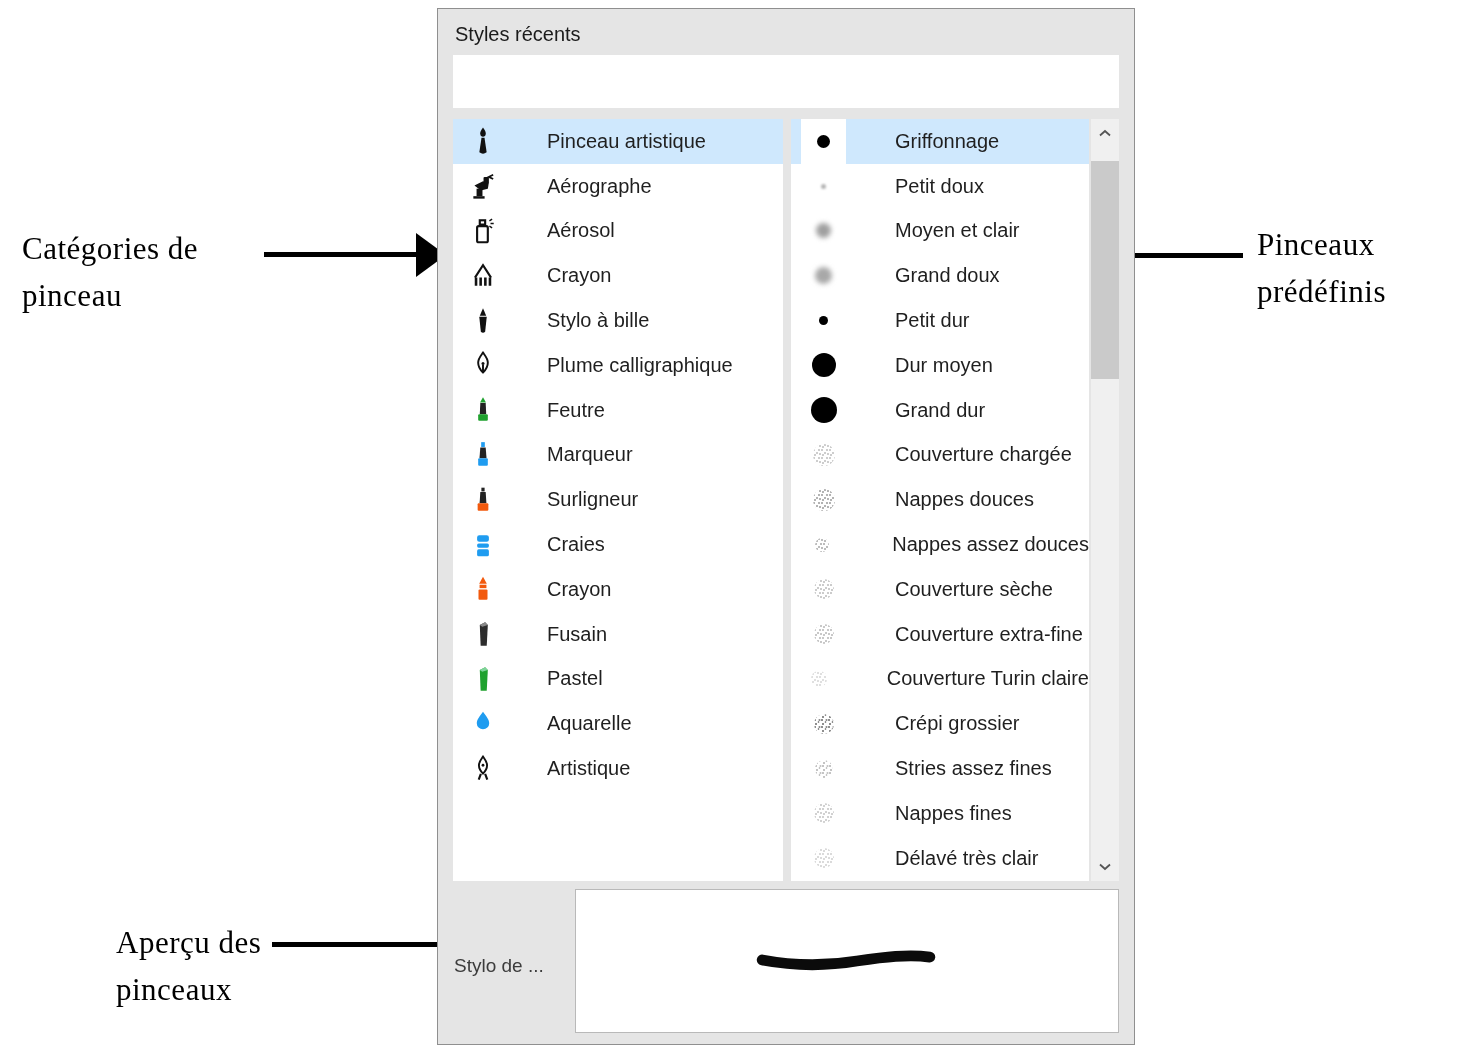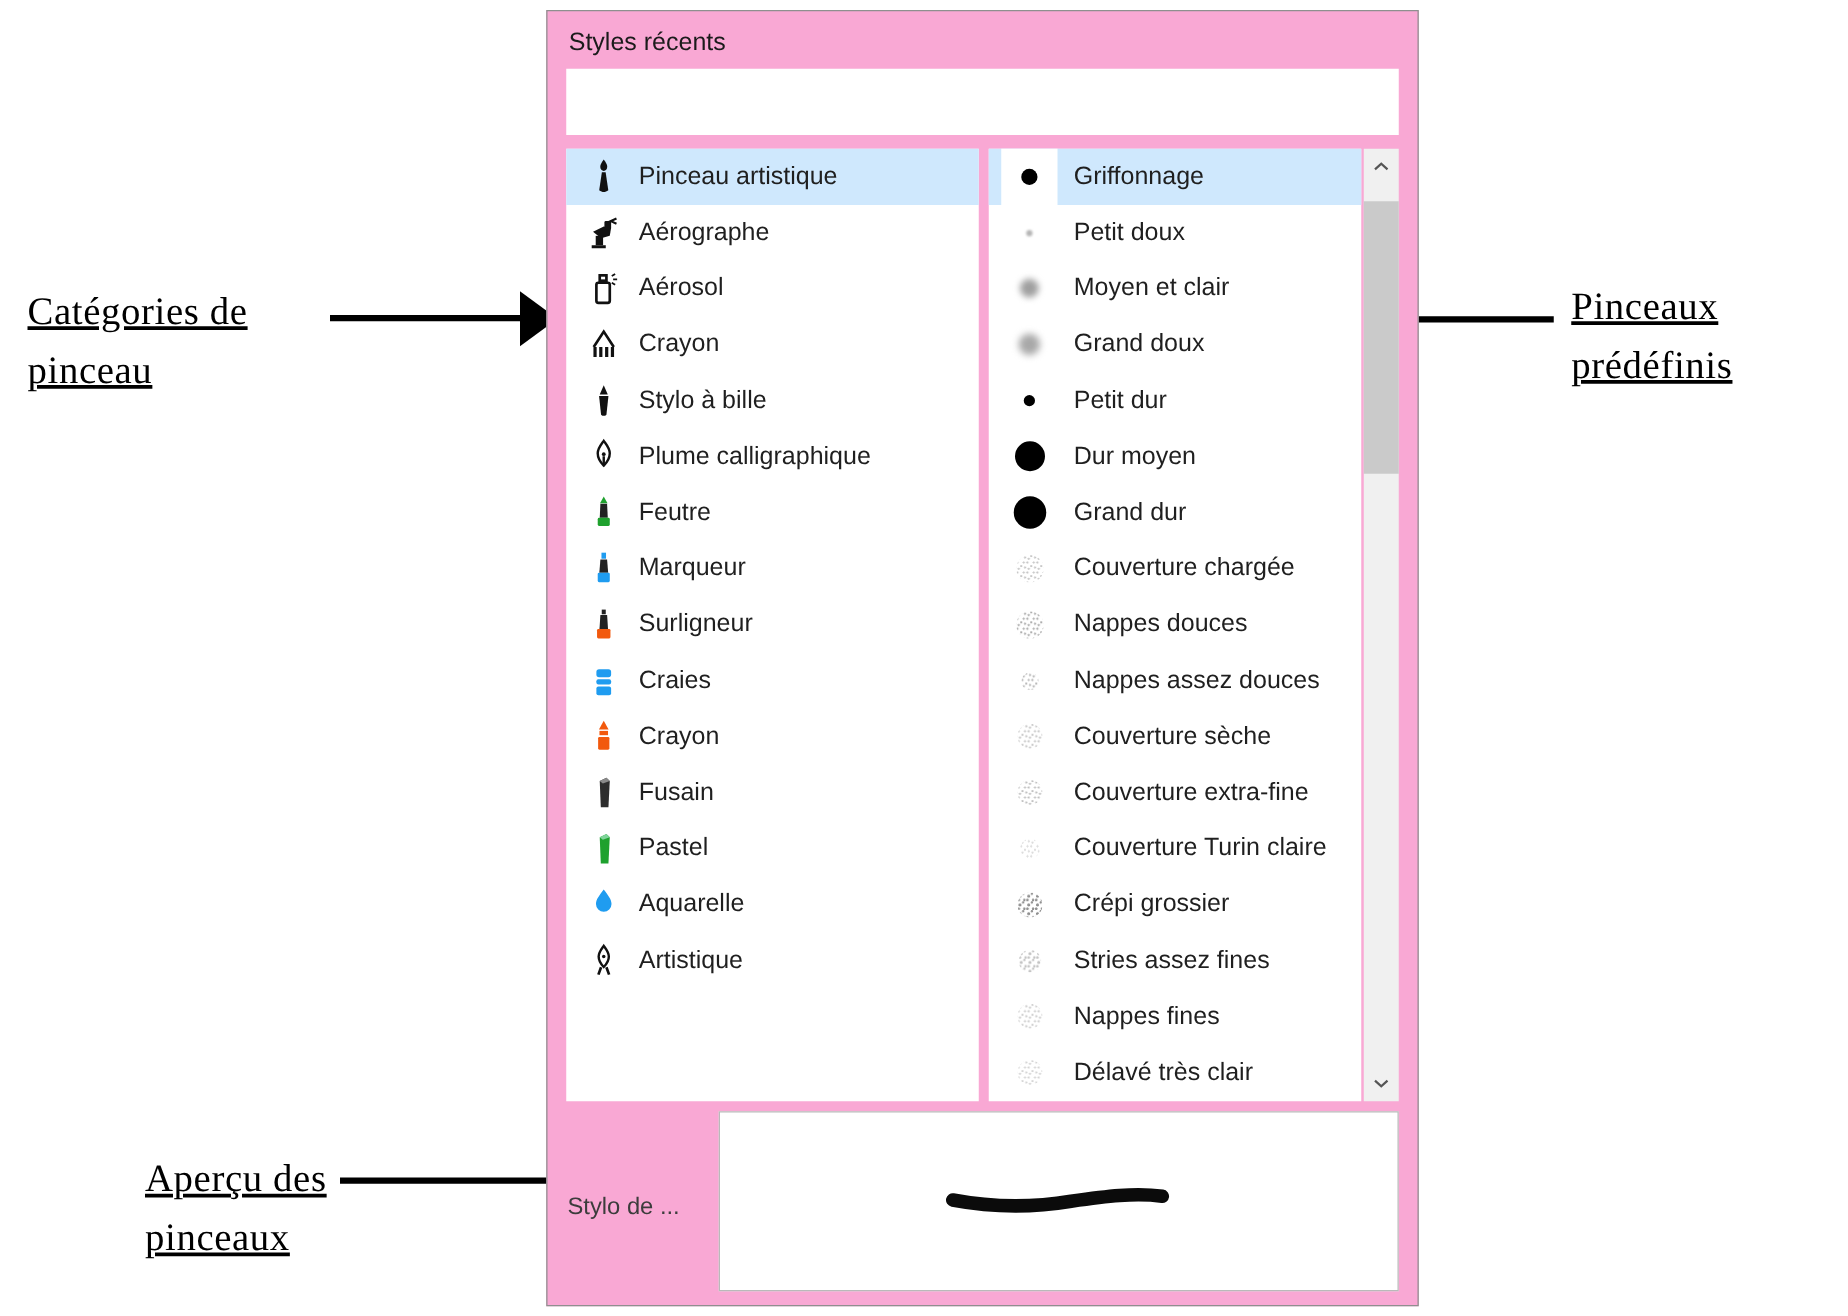--- a/index.html
+++ b/index.html
@@ -1,48 +1,48 @@
 <!DOCTYPE html>
 <html style="--c-selection: #cfe8fd; --c-blue: #1f9cf0; --c-green: #1fa12e; --c-orange: #f2590d; --c-thumb: #cacaca;"><head>
 <meta charset="utf-8">
 <style>
   html,body{margin:0;padding:0;background:#fff;}
   .page{position:relative;width:1478px;height:1053px;background:#fff;overflow:hidden;
         font-family:"Liberation Sans",sans-serif;}
 
   
   .callout{position:absolute;font-family:"Liberation Serif","DejaVu Serif",serif;
-           font-size:31px;color:#000;line-height:47px;letter-spacing:.5px;text-decoration:underline;}
+           font-size:31px;color:#000;line-height:47px;letter-spacing:.5px;}
   .co-cat{left:22px;top:225px;}
   .co-preset{left:1257px;top:221px;}
   .co-preview{left:95px;top:919px;margin-left:21px;}
 
   
   .a-line{position:absolute;height:5px;background:#000;}
   .a-head{position:absolute;width:0;height:0;border-top:22px solid transparent;border-bottom:22px solid transparent;}
   .a-head.right{border-left:30px solid #000;}
   .a-head.left{border-right:30px solid #000;}
   .cat-line{left:264px;top:252px;width:154px;}
   .cat-head{left:416px;top:233px;}
   .preset-line{left:1114px;top:253px;width:129px;}
   .preset-head{left:1087px;top:234px;}
   .preview-line{left:272px;top:942px;width:242px;}
   .preview-head{left:512px;top:923px;}
 
   
   .panel{position:absolute;left:437px;top:8px;width:698px;height:1037px;
-         background:#f9a8d4;border:1px solid #8f8f8f;box-sizing:border-box;}
+         background:#e5e5e5;border:1px solid #8f8f8f;box-sizing:border-box;}
   .recent-label{position:absolute;left:17px;top:14px;font-size:20px;color:#1b1b1b;}
   .recent-box{position:absolute;left:15px;top:46px;width:666px;height:53px;background:#fff;}
 
   .list{position:absolute;top:110px;height:762px;background:#fff;}
   .cat-list{left:15px;width:330px;}
   .preset-list{left:353px;width:298px;}
 
-  .row{height:44.8px;display:flex;align-items:center;font-size:20px;color:#1f1f1f;}
+  .row{height:44.8px;display:flex;align-items:center;font-size:20px;color:#1f1f1f;gap:36px;}
   .cat-row{padding-left:14px;}
   .cat-row .cat-icon{width:32px;height:34px;display:flex;align-items:center;justify-content:center;}
   .cat-row .row-label{margin-left:12px;white-space:nowrap;}
   .cat-row.selected{background:var(--c-selection);}
   .cat-icon svg{width:26px;height:30px;display:block;}
 
   .preset-row .icon-cell{margin-left:10px;width:45px;height:100%;display:flex;align-items:center;justify-content:center;}
   .preset-row .row-label{margin-left:13px;white-space:nowrap;}
   .preset-row.selected{background:var(--c-selection);}
   .preset-row.selected .icon-cell{background:#fff;}

